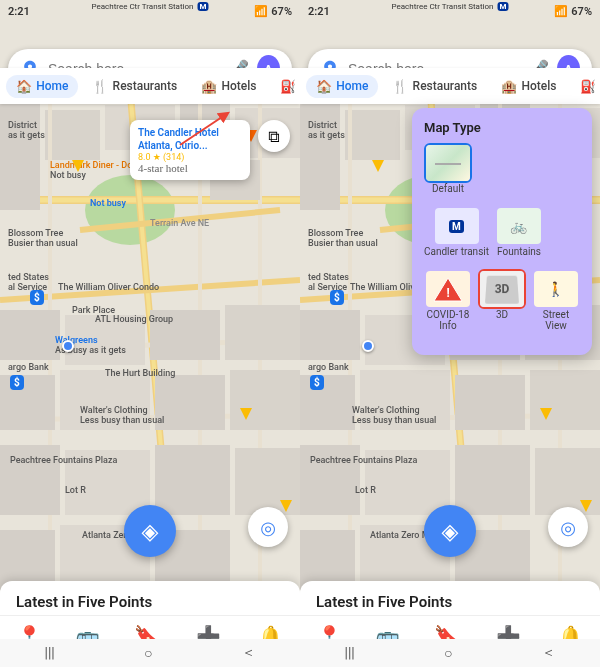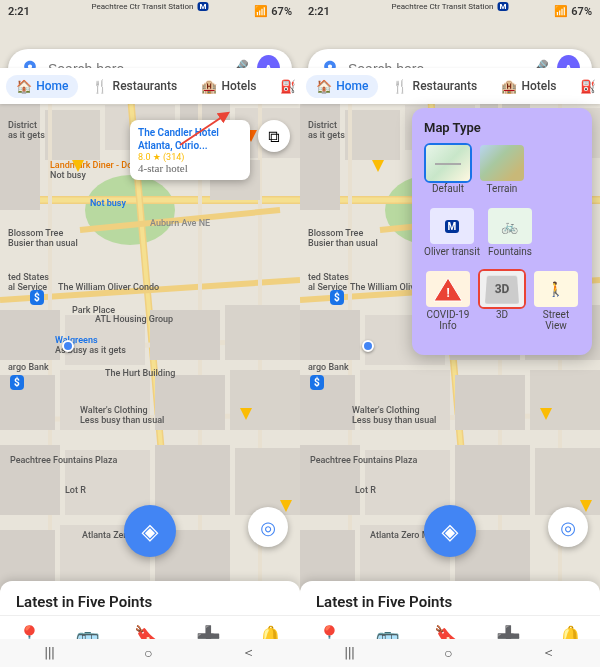--- a/index.html
+++ b/index.html
@@ -501,21 +501,21 @@
       <rect x="65" y="450" width="85" height="65" fill="#ddd8d0"></rect>
       <rect x="155" y="445" width="75" height="70" fill="#d4cfc8"></rect>
       <rect x="235" y="448" width="65" height="67" fill="#d8d3cb"></rect>
       <rect x="0" y="530" width="55" height="60" fill="#d4cfc8"></rect>
       <rect x="60" y="525" width="90" height="65" fill="#ddd8d0"></rect>
       <rect x="155" y="530" width="75" height="60" fill="#d4cfc8"></rect>
     </svg>
 
     <div class="map-label map-label-blue" style="left:90px;top:198px;">Not busy</div>
 
-    <div class="map-label" style="left:150px;top:218px;color:#888;">Auburn Ave NE</div>
+    <div class="map-label" style="left:150px;top:218px;color:#888;">Terrain Ave NE</div>
 
     <div class="info-card" style="top:120px;left:130px;">
       <div class="info-card-title">The Candler Hotel Atlanta, Curio...</div>
       <div class="info-card-stars">8.0 ★ (314)</div>
       <div class="info-card-sub">4-star hotel</div>
     </div>
 
     <svg style="position:absolute;top:110px;left:175px;width:60px;height:40px;z-index:17;">
       <line x1="5" y1="35" x2="50" y2="5" stroke="#ea4335" stroke-width="2" marker-end="url(#arr)"></line>
       <defs>
@@ -735,54 +735,48 @@
 
   <div class="map-type-panel">
     <div class="panel-section-title">Map Type</div>
     <div class="panel-options">
       <div class="panel-option">
         <div class="panel-option-img selected">
             <div class="thumb-default"></div>
           </div>
         <span class="panel-option-label">Default</span>
       </div>
-      <div class="panel-option">
-        <div class="panel-option-img">
-            <div class="thumb-terrain"></div>
-          </div>
-        <span class="panel-option-label">Terrain</span>
-      </div>
     </div>
     <div class="panel-options">
       <div class="panel-option">
         <div class="panel-option-img">
           <div class="thumb-transit">
               <span class="m-icon">M</span>
             </div>
         </div>
-        <span class="panel-option-label">Oliver transit</span>
+        <span class="panel-option-label">Candler transit</span>
       </div>
       <div class="panel-option">
         <div class="panel-option-img">
             <div class="thumb-bicycling">🚲</div>
           </div>
         <span class="panel-option-label">Fountains</span>
       </div>
     </div>
     <div class="panel-options">
       <div class="panel-option">
         <div class="panel-option-img">
           <div class="thumb-covid">
             <svg width="32" height="28" viewBox="0 0 32 28">
               <polygon points="16,3 30,26 2,26" fill="#ea4335" stroke="white" stroke-width="1"></polygon>
               <text x="16" y="22" text-anchor="middle" fill="white" font-size="12" font-weight="bold">!</text>
             </svg>
           </div>
         </div>
-        <span class="panel-option-label">COVID-19 Info</span>
+        <span class="panel-option-label">COVID-18 Info</span>
       </div>
       <div class="panel-option">
         <div class="panel-option-img selected-red">
           <div class="thumb-3d">
             <div class="thumb-3d-inner">3D</div>
           </div>
         </div>
         <span class="panel-option-label">3D</span>
       </div>
       <div class="panel-option">

